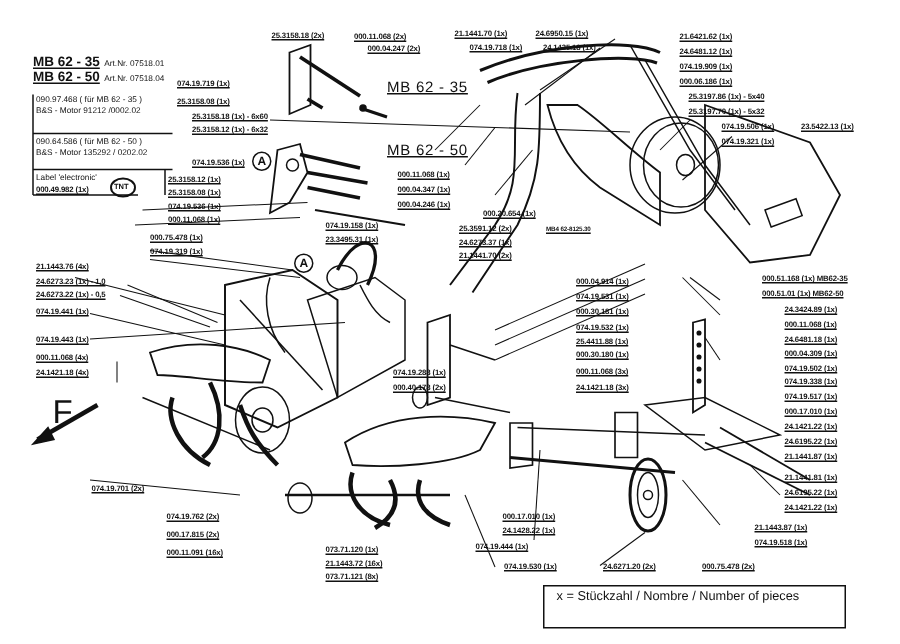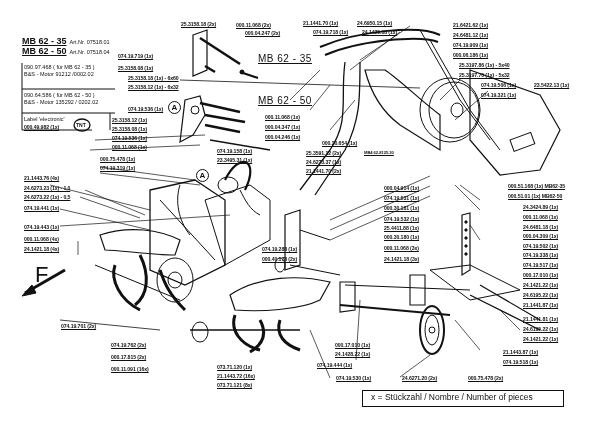--- a/index.html
+++ b/index.html
@@ -6,21 +6,21 @@
   #stage{position:relative;width:600px;height:429px;overflow:hidden;background:#fff;
     font-family:"Liberation Sans",sans-serif;color:#111;}
   svg.art{position:absolute;left:0;top:0;width:600px;height:429px;}
   .lbl{position:absolute;font-family:"Liberation Sans Narrow","Liberation Sans",sans-serif;
     font-size:5.2px;line-height:6px;white-space:nowrap;text-decoration:underline;
     letter-spacing:-0.1px;color:#111;font-weight:bold;}
   .hdr{position:absolute;font-size:9px;font-weight:bold;white-space:nowrap;}
   .hdr .art{font-size:5.5px;font-weight:normal;margin-left:3px;}
   .small{position:absolute;font-size:5.5px;line-height:7px;white-space:nowrap;}
   .model{position:absolute;font-size:10px;white-space:nowrap;text-decoration:underline;letter-spacing:0.5px;}
-  .legend{position:absolute;left:362px;top:390px;width:202px;height:17px;border:1.3px solid #111;
+  .legend{position:absolute;left:362px;top:390px;width:202px;height:29px;border:1.3px solid #111;
     font-size:8.5px;line-height:13px;padding-left:8px;box-sizing:border-box;white-space:nowrap;}
   .circleA{position:absolute;width:11px;height:11px;border:1.2px solid #111;border-radius:50%;
     font-size:8px;line-height:11px;text-align:center;font-weight:bold;}
   .F{position:absolute;left:35px;top:262px;font-size:22px;font-family:"Liberation Sans",sans-serif;}
 </style>
 </head>
 <body>
 
 <div id="stage">
 

